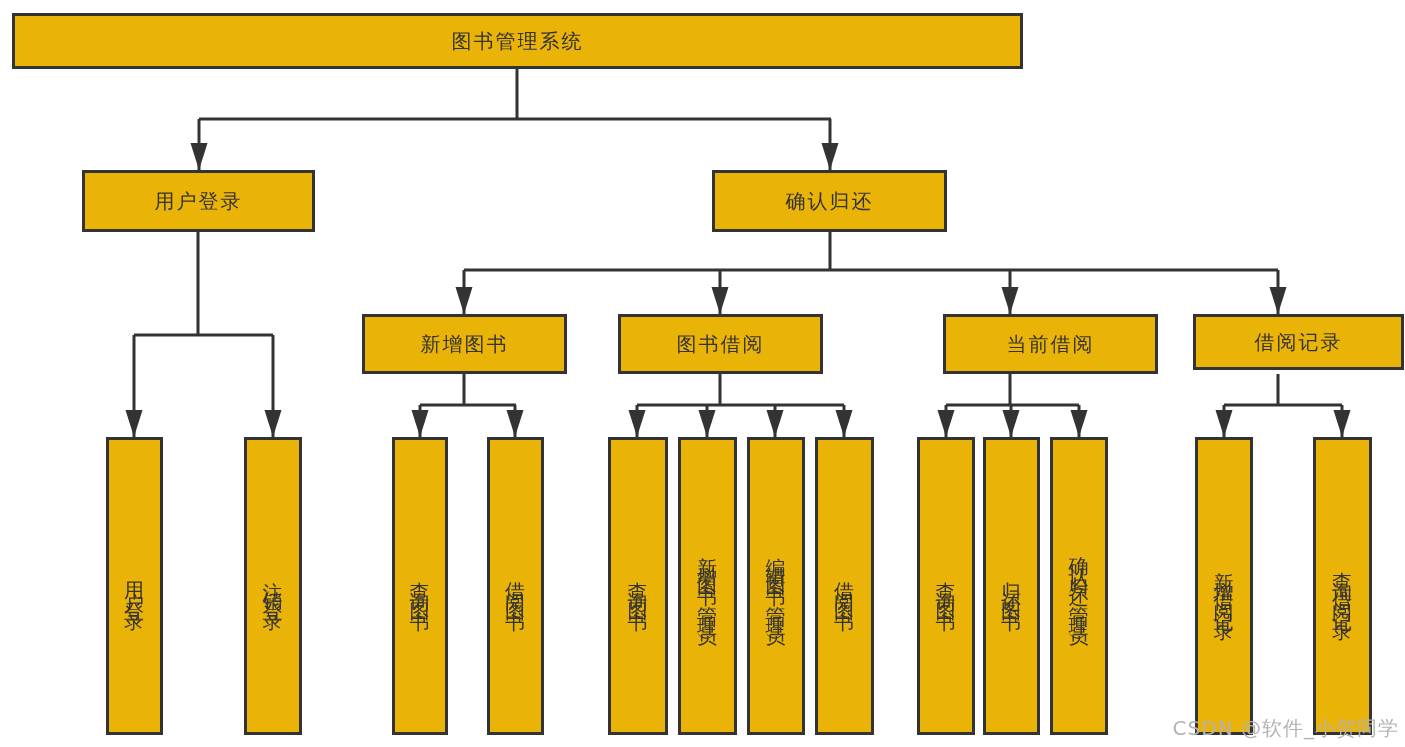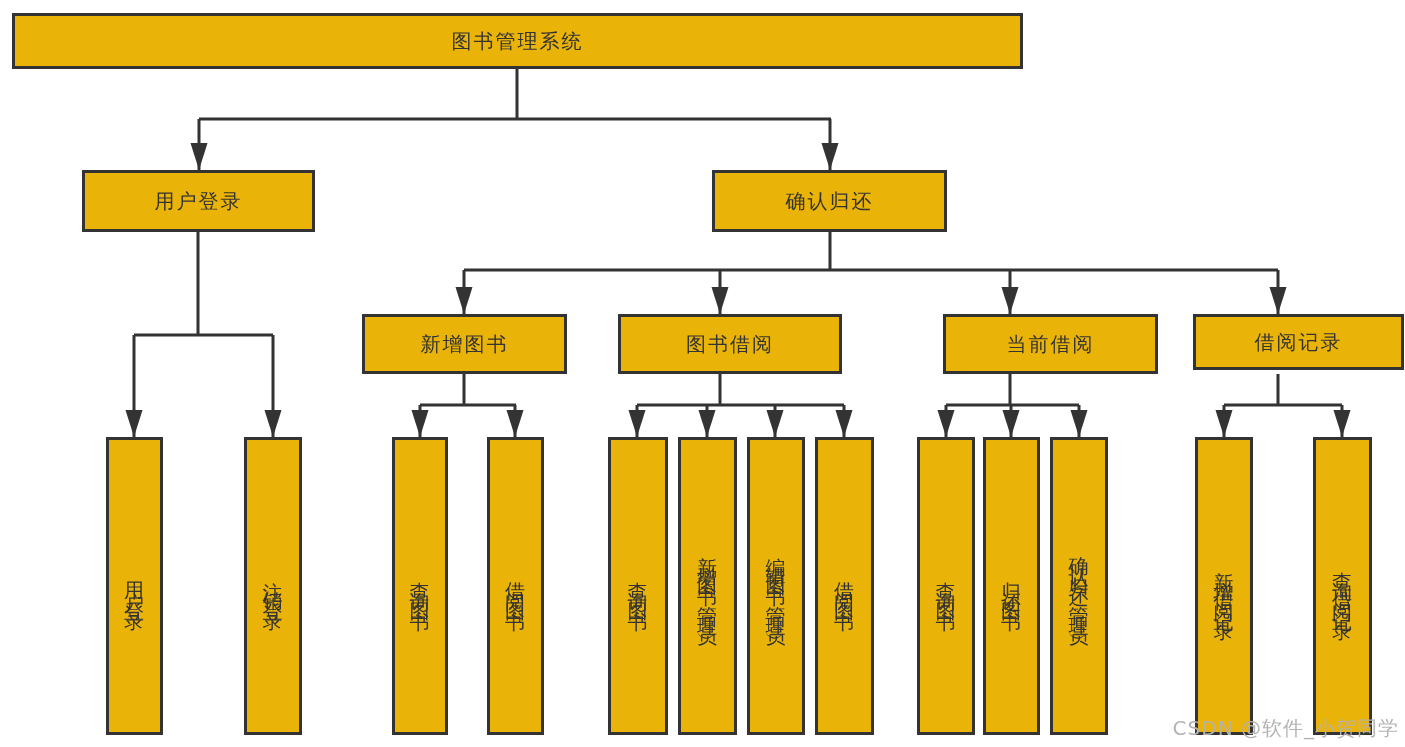--- a/index.html
+++ b/index.html
@@ -108,21 +108,21 @@
   <div class="hbox" style="left:82px; top:170px; width:233px; height:62px;">
     <span>用户登录</span>
   </div>
   <div class="hbox" style="left:712px; top:170px; width:235px; height:62px;">
     <span>确认归还</span>
   </div>
 
   <div class="hbox" style="left:362px; top:314px; width:205px; height:60px;">
     <span>新增图书</span>
   </div>
-  <div class="hbox" style="left:618px; top:314px; width:224px; height:60px;">
+  <div class="hbox" style="left:618px; top:314px; width:205px; height:60px;">
     <span>图书借阅</span>
   </div>
   <div class="hbox" style="left:902px; top:314px; width:215px; height:60px;margin-left:41px;">
     <span>当前借阅</span>
   </div>
   <div class="hbox" style="left:1172px; top:314px; width:211px; height:56px;margin-left:21px;">
     <span>借阅记录</span>
   </div>
 
   <div class="vbox" style="left:106px; top:437px; width:57px; height:298px;">

